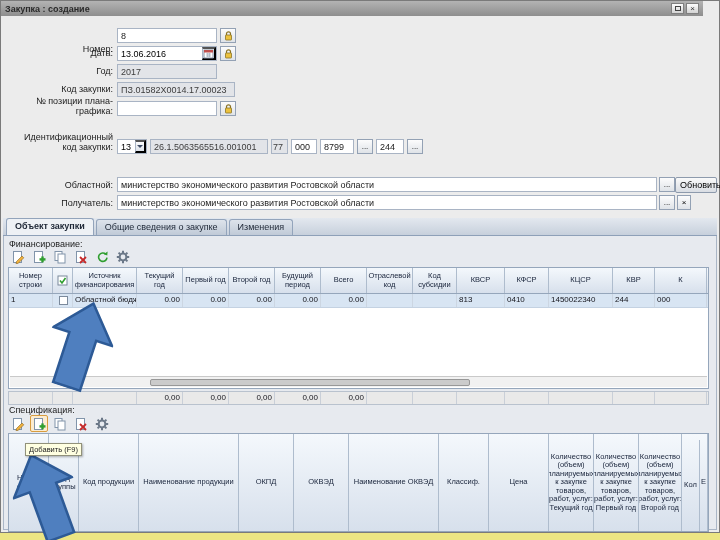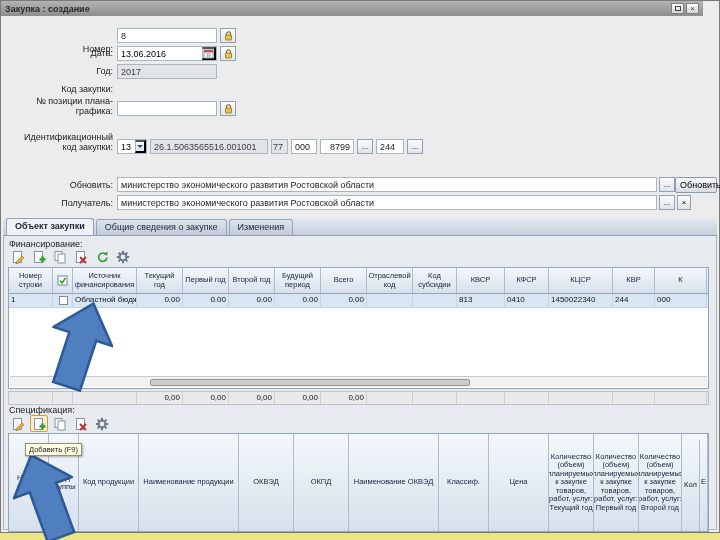--- a/index.html
+++ b/index.html
@@ -111,21 +111,21 @@
     <div class="lbl" style="top:65px">Год:</div>
     <div class="lbl" style="top:83px">Код закупки:</div>
     <div class="lbl" style="top:95px">
       <span>№ позиции плана-</span><br>
       <span>графика:</span>
     </div>
     <div class="lbl" style="top:131px">
       <span>Идентификационный</span><br>
       <span>код закупки:</span>
     </div>
-    <div class="lbl" style="top:179px">Обновить:</div>
+    <div class="lbl" style="top:179px">Областной:</div>
     <div class="lbl" style="top:197px">Получатель:</div>
 
     <input class="fld" style="left: 116px; top: 27px; width: 100px;" value="8">
     <button class="mini" style="left:219px;top:27px">
       <svg width="11" height="12">
           <path d="M3.5 5 V3.8 a2 2 0 0 1 4 0 V5" fill="none" stroke="#8a7326" stroke-width="1.2"></path>
           <rect x="2.5" y="5" width="6" height="5" rx="0.5" fill="#ecc23e" stroke="#8a7326" stroke-width="0.8"></rect>
         </svg>
     </button>
 
@@ -140,39 +140,40 @@
       </button>
     </div>
     <button class="mini" style="left:219px;top:45px">
       <svg width="11" height="12">
           <path d="M3.5 5 V3.8 a2 2 0 0 1 4 0 V5" fill="none" stroke="#8a7326" stroke-width="1.2"></path>
           <rect x="2.5" y="5" width="6" height="5" rx="0.5" fill="#ecc23e" stroke="#8a7326" stroke-width="0.8"></rect>
         </svg>
     </button>
 
     <input class="fld dis" style="left: 116px; top: 63px; width: 100px;" readonly="" value="2017">
+    <input class="fld dis" style="left: 116px; top: 81px; width: 118px;" readonly="" value="ПЗ.01582Х0014.17.00023">
 
     <input class="fld" style="left: 116px; top: 100px; width: 100px;" value="">
     <button class="mini" style="left:219px;top:100px">
       <svg width="11" height="12">
           <path d="M3.5 5 V3.8 a2 2 0 0 1 4 0 V5" fill="none" stroke="#8a7326" stroke-width="1.2"></path>
           <rect x="2.5" y="5" width="6" height="5" rx="0.5" fill="#ecc23e" stroke="#8a7326" stroke-width="0.8"></rect>
         </svg>
     </button>
 
     <div class="fldbox" style="left:116px;top:138px;width:30px">
       <span class="ftxt">13</span>
       <button class="trigger" style="width:11px">
           <span class="arrow-dn"></span>
         </button>
     </div>
     <input class="fld dis" style="left: 149px; top: 138px; width: 118px;" readonly="" value="26.1.5063565516.001001">
     <input class="fld dis" style="left: 270px; top: 138px; width: 17px; padding: 0px 1px;" readonly="" value="77">
     <input class="fld" style="left: 290px; top: 138px; width: 26px;" value="000">
-    <input class="fld" style="left: 319px; top: 138px; width: 34px; text-align: right;" value="8799">
+    <input class="fld" style="left: 319px; top: 138px; width: 34px;" value="8799">
     <button class="mini" style="left:356px;top:138px">...</button>
     <input class="fld" style="left: 375px; top: 138px; width: 28px;" value="244">
     <button class="mini" style="left:406px;top:138px">...</button>
 
     <input class="fld" style="left: 116px; top: 176px; width: 540px;" value="министерство экономического развития Ростовской области">
     <button class="mini" style="left:658px;top:176px">...</button>
     <button class="push" style="left:674px;top:176px;width:42px">Обновить</button>
 
     <input class="fld" style="left: 116px; top: 194px; width: 540px;" value="министерство экономического развития Ростовской области">
     <button class="mini" style="left:658px;top:194px">...</button>
@@ -346,22 +347,22 @@
           </svg>
       </button>
     </div>
 
     <div class="grid" style="left:7px;top:432px;width:701px;height:99px">
       <div class="ghead" id="spec-head" style="height:98px">
           <div class="hcell" style="width: 40px;">Номер строки</div>
           <div class="hcell" style="width: 30px;">Код группы</div>
           <div class="hcell" style="width: 60px;">Код продукции</div>
           <div class="hcell" style="width: 100px;">Наименование продукции</div>
+          <div class="hcell" style="width: 55px;">ОКПД</div>
           <div class="hcell" style="width: 55px;">ОКВЭД</div>
-          <div class="hcell" style="width: 55px;">ОКПД</div>
           <div class="hcell" style="width: 90px;">Наименование ОКВЭД</div>
           <div class="hcell" style="width: 50px;">Классиф.</div>
           <div class="hcell" style="width: 60px;">Цена</div>
           <div class="hcell" style="width: 45px;">Количество (объем) планируемых к закупке товаров, работ, услуг: Текущий год</div>
           <div class="hcell" style="width: 45px;">Количество (объем) планируемых к закупке товаров, работ, услуг: Первый год</div>
           <div class="hcell" style="width: 43px;">Количество (объем) планируемых к закупке товаров, работ, услуг: Второй год</div>
           <div class="hcell" style="width: 18px; margin-top: 6px;">Кол</div>
           <div class="hcell" style="width: 8px;">Е</div>
         </div>
     </div>

